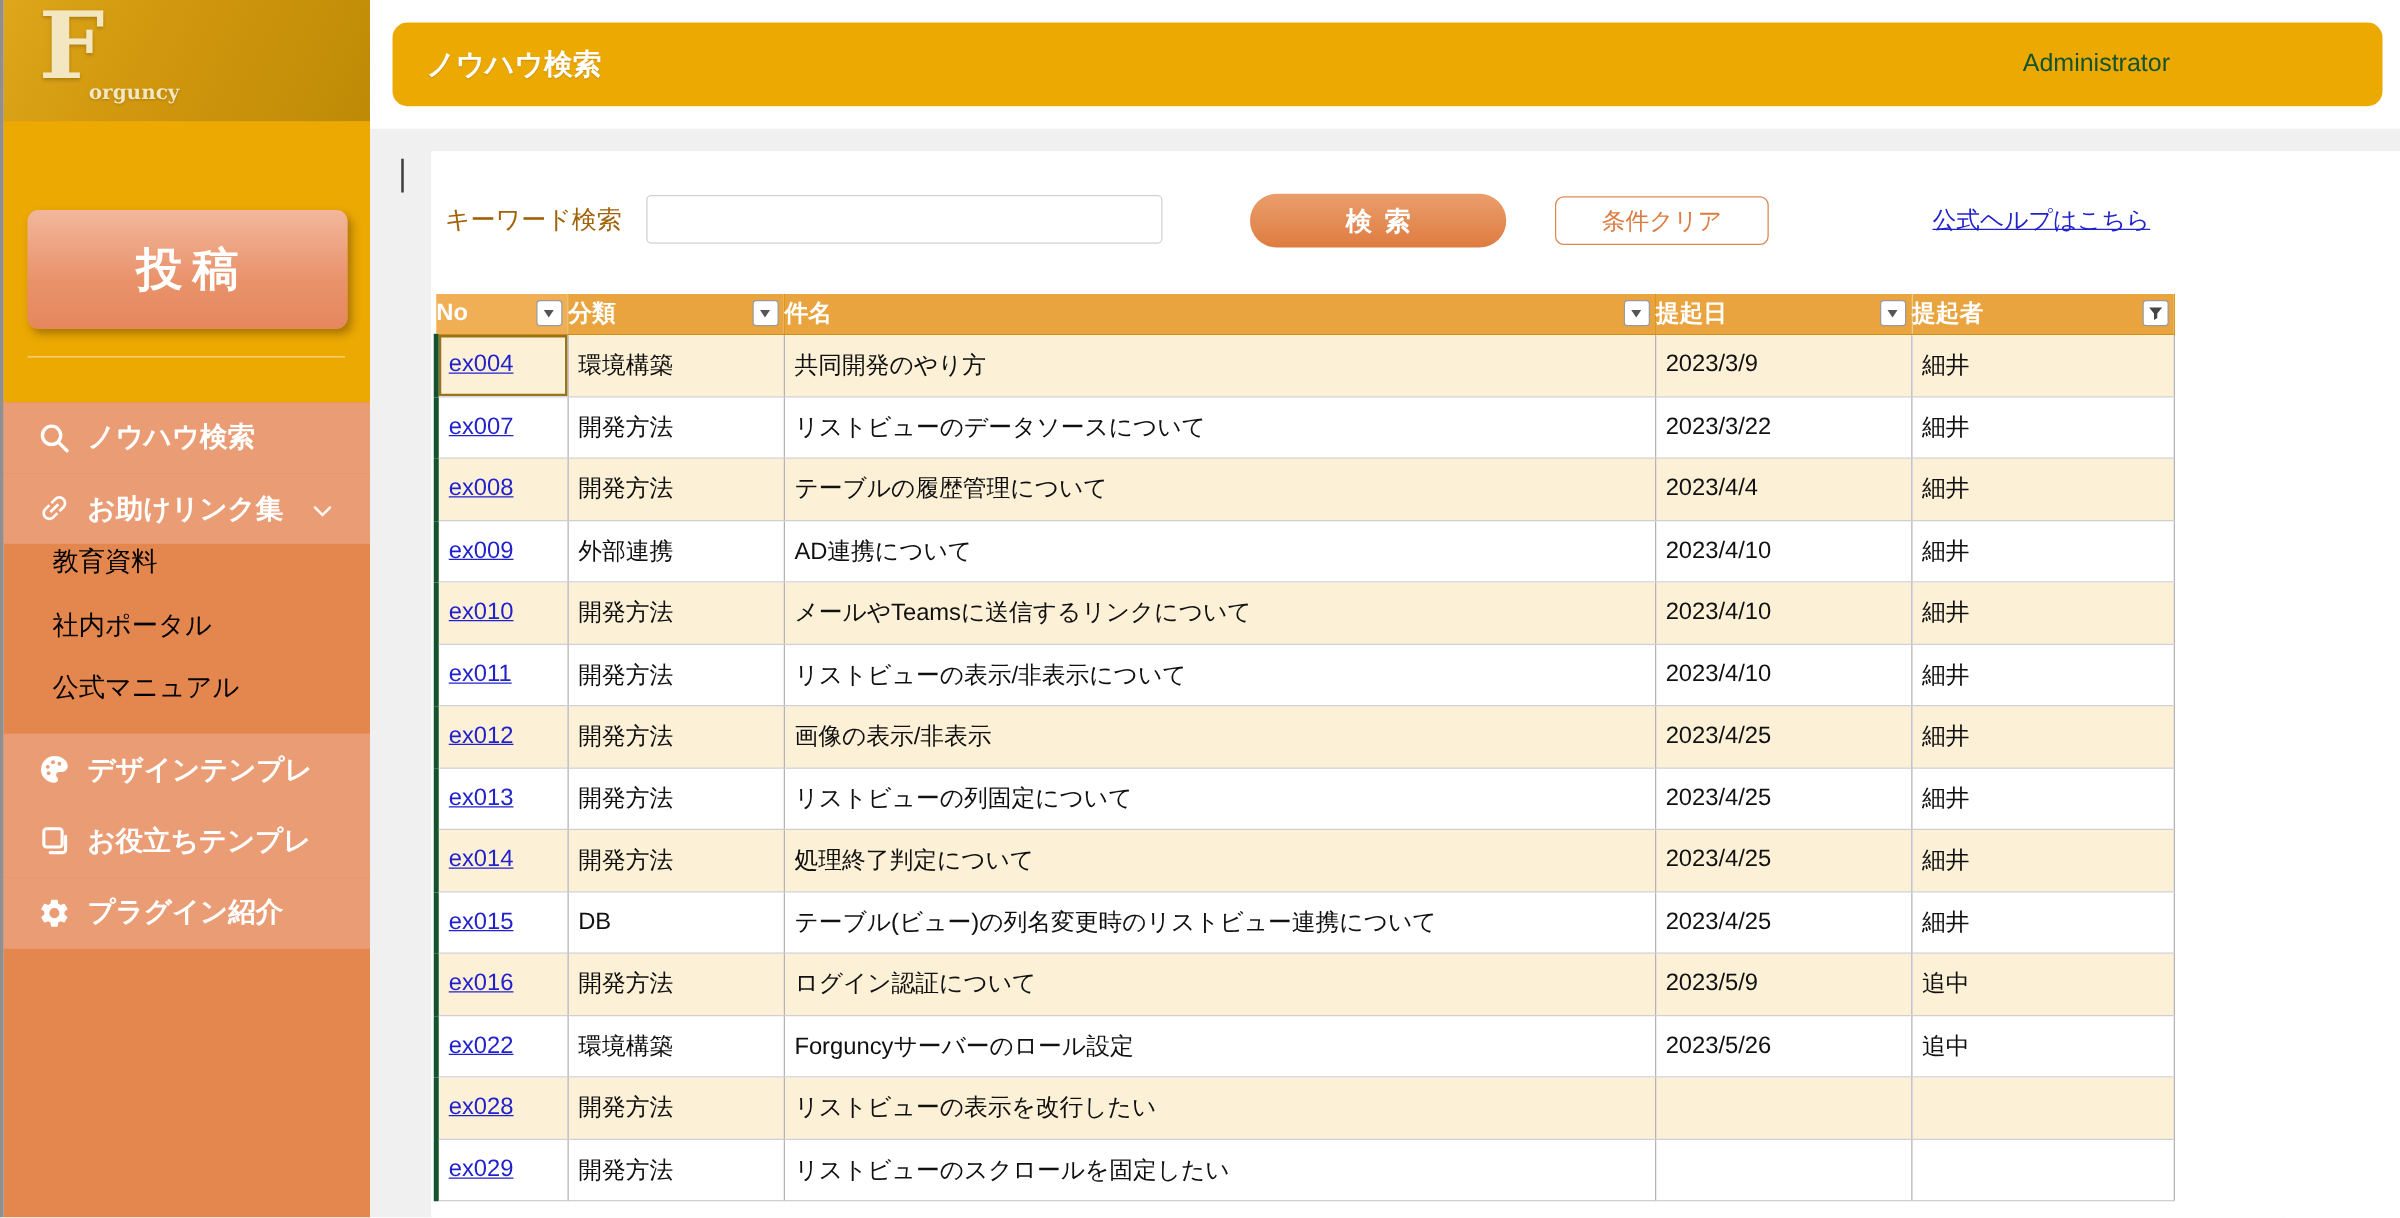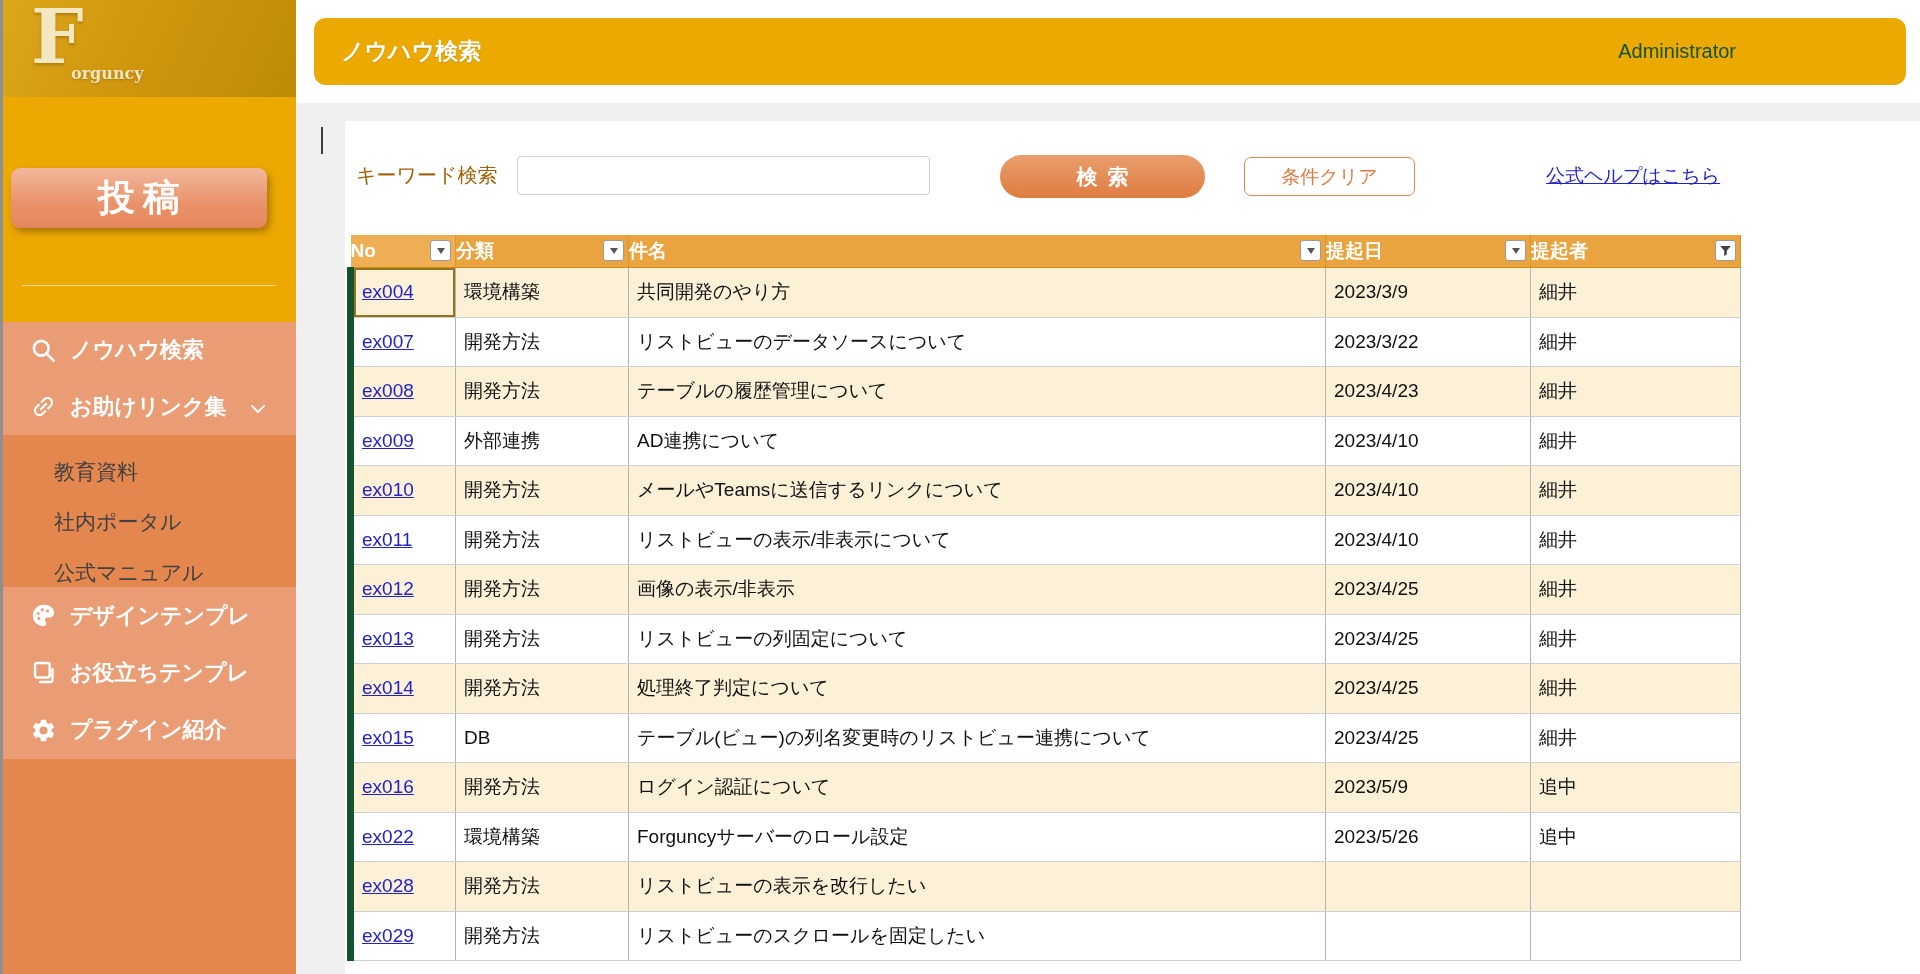--- a/index.html
+++ b/index.html
@@ -10,32 +10,32 @@
   
   .left-sliver{position:absolute;left:0;top:0;width:3px;height:974px;background:#8f8f8f}
   
   .sidebar{position:absolute;left:3px;top:0;width:293px;height:974px;background:var(--sidebar-base,#E4874F)}
   .logo-band{position:relative;height:97px;background:linear-gradient(115deg,#DDA61B 0%,#D0960D 45%,#BE8B06 100%);color:#F2E7C0;overflow:hidden}
   .logo-f{position:absolute;left:28px;top:0px;font-family:"DejaVu Serif",serif;font-weight:bold;font-size:74px;line-height:1;text-shadow:0 2px 3px rgba(110,75,0,.4)}
   .logo-title{position:absolute;left:94px;top:20px;font-family:"DejaVu Serif",serif;font-weight:bold;font-size:36px;letter-spacing:1px;text-shadow:0 2px 3px rgba(110,75,0,.4)}
   .logo-sub{position:absolute;left:68px;top:64px;font-family:"DejaVu Serif",serif;font-weight:bold;font-size:16px;text-shadow:0 1px 2px rgba(110,75,0,.4)}
   .amber-sec{position:relative;height:225px;background:var(--brand-amber,#ECA902)}
   .post-btn{
-    position:absolute;left:8px;top:71px;width:256px;height:60px;border:none;cursor:pointer;
+    position:absolute;left:19px;top:71px;width:256px;height:95px;border:none;cursor:pointer;
     border-radius:9px;background:linear-gradient(180deg,#F2B79B 0%,#E9926A 60%,#E5875E 100%);
     box-shadow:3px 4px 7px rgba(90,55,15,.45);color:#fff;font-weight:bold;font-size:37px;
     letter-spacing:8px;text-indent:8px;display:flex;align-items:center;justify-content:center;
     font-family:"Liberation Sans","DejaVu Sans",sans-serif;
   }
   .amber-divider{position:absolute;left:19px;width:254px;top:188px;height:1px;background:rgba(255,255,255,.55)}
   .nav-row{height:56.5px;display:flex;align-items:center;background:var(--sidebar-item,#EA9C74);color:#fff;font-size:22px;font-weight:bold;position:relative;cursor:pointer}
   .nav-row .icn{width:27px;height:27px;margin-left:27px;margin-right:13px;flex:0 0 auto}
   .nav-row .chev{position:absolute;right:28px;top:20px}
   .sub-sec{height:152px}
-  .sub-row{height:50.6px;display:flex;align-items:flex-end;padding-left:51px;color:#404040;font-size:21px;cursor:pointer}
+  .sub-row{height:50.6px;display:flex;align-items:flex-start;padding-left:39px;color:#000000;font-size:21px;cursor:pointer}
   .nav2-row{height:57.3px}
   
   .topbar{position:absolute;left:314px;top:18px;width:1592px;height:67px;background:var(--brand-amber,#ECA902);border-radius:12px;display:flex;align-items:center}
   .topbar-title{margin-left:27px;color:#fff;font-size:23px;font-weight:bold;text-shadow:0 1px 1px rgba(130,85,0,.35)}
   .topbar-user{position:absolute;right:170px;top:0;height:67px;display:flex;align-items:center;color:#14532d;font-size:20px}
   
   .gray-area{position:absolute;left:296px;top:103px;width:1624px;height:871px;background:var(--page-gray,#F0F0F1)}
   .white-panel{position:absolute;left:345px;top:121px;width:1575px;height:853px;background:#fff}
   .text-caret{position:absolute;left:321px;top:127px;width:2px;height:27px;background:#3c3c3c}
   
@@ -50,21 +50,21 @@
   .help-link{position:absolute;left:1546px;top:163px;font-size:19px;color:var(--link-blue,#2222CC);text-decoration:underline;cursor:pointer}
   
   .kh-table{position:absolute;left:347px;top:235px;width:1390px;border-collapse:collapse;table-layout:fixed}
   .kh-table th{
     height:32px;background:var(--table-header,#E9A43F);color:#fff;font-size:19px;font-weight:bold;text-align:left;
     position:relative;border-right:1px solid #d89a1d;border-bottom:1px solid #CE8F13;padding:0}
   .kh-table th.active{background:var(--table-header-active,#F1AF55)}
   .dd-btn{position:absolute;right:4px;top:5px;width:21px;height:21px;box-sizing:border-box;background:#fff;border:1px solid #9a9a9a;border-radius:3px;display:flex;align-items:center;justify-content:center;cursor:pointer;padding:0}
   .dd-tri{width:0;height:0;border-left:4px solid transparent;border-right:4px solid transparent;border-top:6px solid #555}
   .kh-table td{height:48.5px;border-right:1px solid #b3b3b3;border-bottom:1px solid #cfcfcf;font-size:19px;color:#101010;padding:0 8px;background:#fff;overflow:hidden;white-space:nowrap}
-  .kh-table td:first-child{border-left:7px solid #14532d}
+  .kh-table td:first-child{border-left:4px solid #14532d}
   .kh-table tr.odd td{background:var(--row-cream,#FCF0D7)}
   .kh-table td.sel{box-shadow:inset 0 0 0 2px var(--selected-cell-border,#97731B)}
   .kh-table a{color:var(--link-blue,#2222CC);text-decoration:underline;font-size:19px}
 </style>
 </head>
 <body>
 
 <div class="left-sliver"></div>
 
 <div class="sidebar">
@@ -206,21 +206,21 @@
         <td><a href="#">ex007</a></td>
         <td><span>開発方法</span></td>
         <td><span>リストビューのデータソースについて</span></td>
         <td><span>2023/3/22</span></td>
         <td><span>細井</span></td>
       </tr>
       <tr class="odd">
         <td><a href="#">ex008</a></td>
         <td><span>開発方法</span></td>
         <td><span>テーブルの履歴管理について</span></td>
-        <td><span>2023/4/23</span></td>
+        <td><span>2023/4/4</span></td>
         <td><span>細井</span></td>
       </tr>
       <tr class="even">
         <td><a href="#">ex009</a></td>
         <td><span>外部連携</span></td>
         <td><span>AD連携について</span></td>
         <td><span>2023/4/10</span></td>
         <td><span>細井</span></td>
       </tr>
       <tr class="odd">

